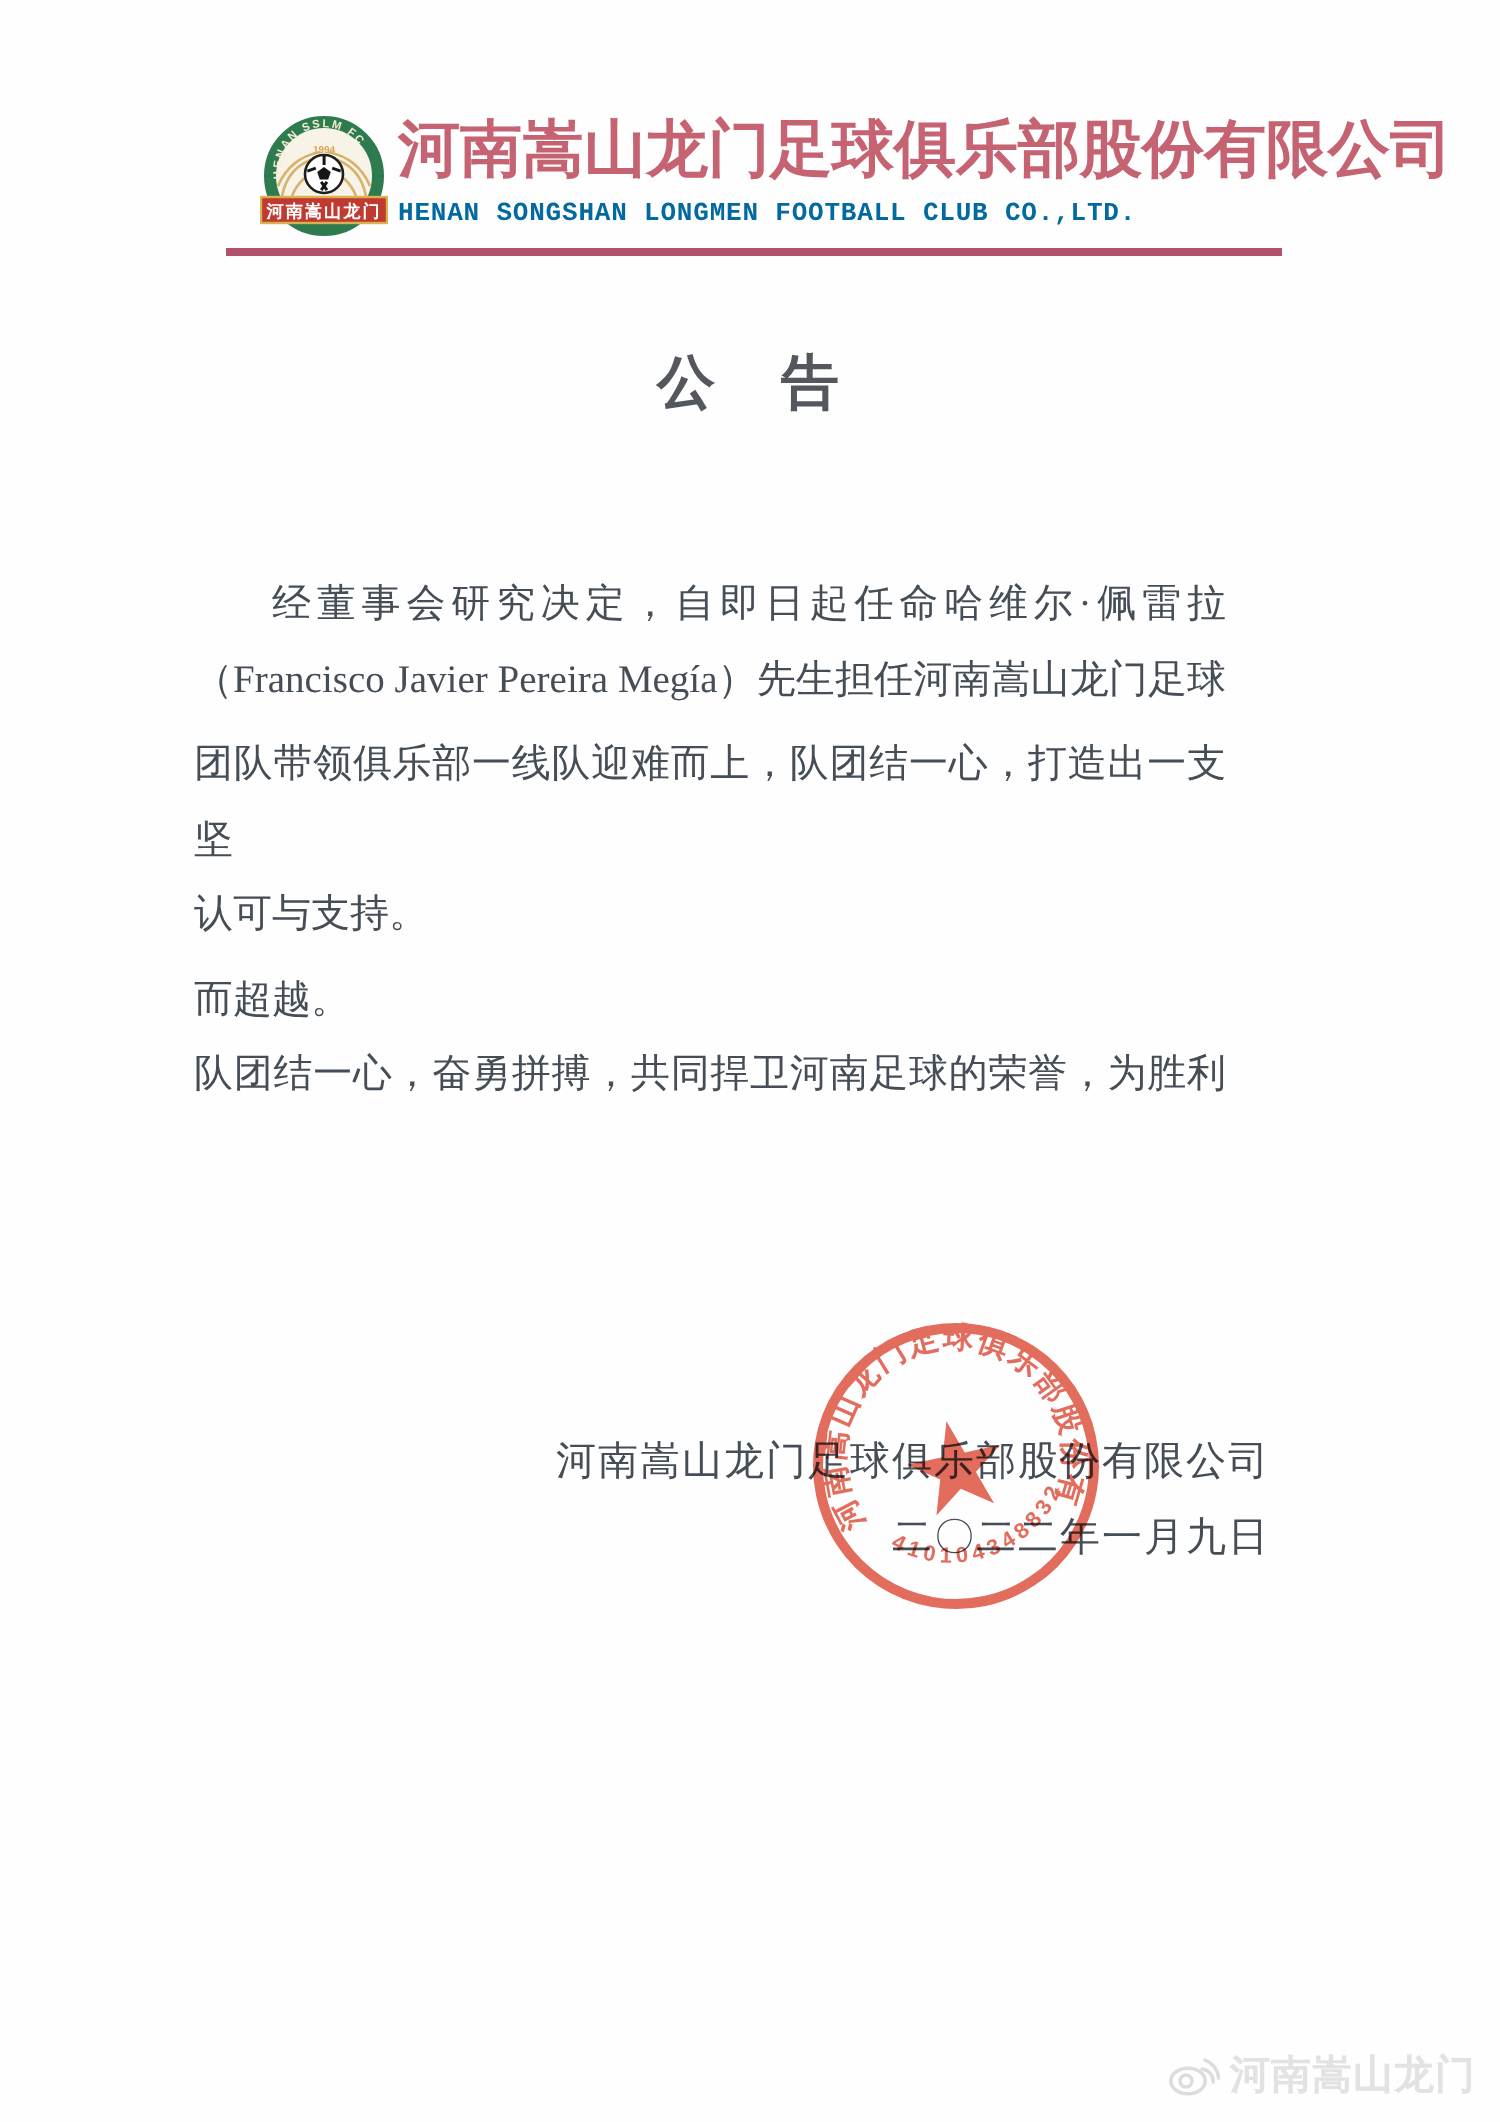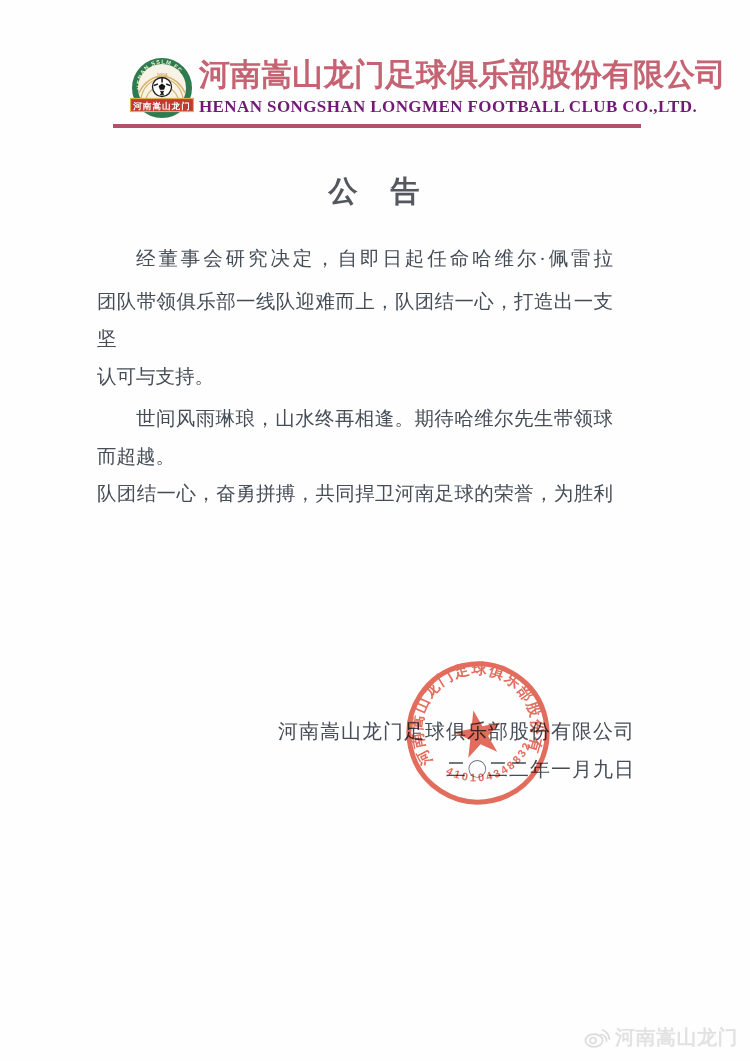--- a/index.html
+++ b/index.html
@@ -10,40 +10,40 @@
   
   .logo{position:absolute;left:130px;top:57px;width:64px;height:72px;}
   .hdr-cn{
     position:absolute;left:199px;top:58px;width:440px;
     font-family:"Liberation Sans","DejaVu Sans",sans-serif;
     font-weight:bold;font-size:31px;line-height:34px;color:#c56372;
     white-space:nowrap;letter-spacing:0px;
   }
   .hdr-en{
     position:absolute;left:199px;top:96px;width:440px;
-    font-family:Liberation Serif, serif;
-    font-weight:bold;font-size:17px;line-height:22px;color:#701a75;
+    font-family:Liberation Mono, monospace;
+    font-weight:bold;font-size:13px;line-height:22px;color:#0369a1;
     white-space:nowrap;letter-spacing:0.4px;
   }
   .rule{position:absolute;left:113px;top:124px;width:528px;height:4px;background:#b4516a;}
   
   .title{
     position:absolute;left:0;top:172px;width:750px;text-align:center;
     font-family:"Liberation Sans","DejaVu Sans",sans-serif;
     font-weight:bold;font-size:29px;color:#54585e;letter-spacing:2px;
   }
   
   .body{
     position:absolute;left:97px;top:240px;width:516px;
     font-size:19.5px;line-height:37.5px;color:#454d57;
   }
   .para + .para{margin-top:5px;}
   .para .line{text-align:justify;text-align-last:justify;}
   .para .line.last{text-align-last:left;}
-  .para .line.first{text-indent:2em;}
+  .para .line.first{text-indent:2em;margin-top:44px;}
   
   .sig{
     position:absolute;right:115px;top:712px;text-align:right;
     font-size:20px;line-height:38px;color:#454d57;letter-spacing:1px;
     white-space:nowrap;
   }
   
   .seal{
     position:absolute;left:404px;top:659px;width:148px;height:148px;
     mix-blend-mode:multiply;opacity:0.85;
@@ -94,27 +94,27 @@
 
   <div class="hdr-cn">河南嵩山龙门足球俱乐部股份有限公司</div>
   <div class="hdr-en">HENAN SONGSHAN LONGMEN FOOTBALL CLUB CO.,LTD.</div>
   <div class="rule"></div>
 
   <div class="title">公　告</div>
 
   <div class="body">
     <div class="para">
         <div class="line first">经董事会研究决定，自即日起任命哈维尔·佩雷拉</div>
+        <div class="line">（Francisco Javier Pereira Megía）先生担任河南嵩山龙门足球</div>
       </div>
     <div class="para">
         <div class="line">团队带领俱乐部一线队迎难而上，队团结一心，打造出一支坚</div>
         <div class="line last">认可与支持。</div>
       </div>
     <div class="para">
-        <div class="line first">世间风雨琳琅，山水终再相逢。期待哈维尔先生带领球</div>
         <div class="line last">而超越。</div>
         <div class="line">队团结一心，奋勇拼搏，共同捍卫河南足球的荣誉，为胜利</div>
       </div>
   </div>
 
   <div class="sig">
     <div>河南嵩山龙门足球俱乐部股份有限公司</div>
     <div>二〇二二年一月九日</div>
   </div>
 

